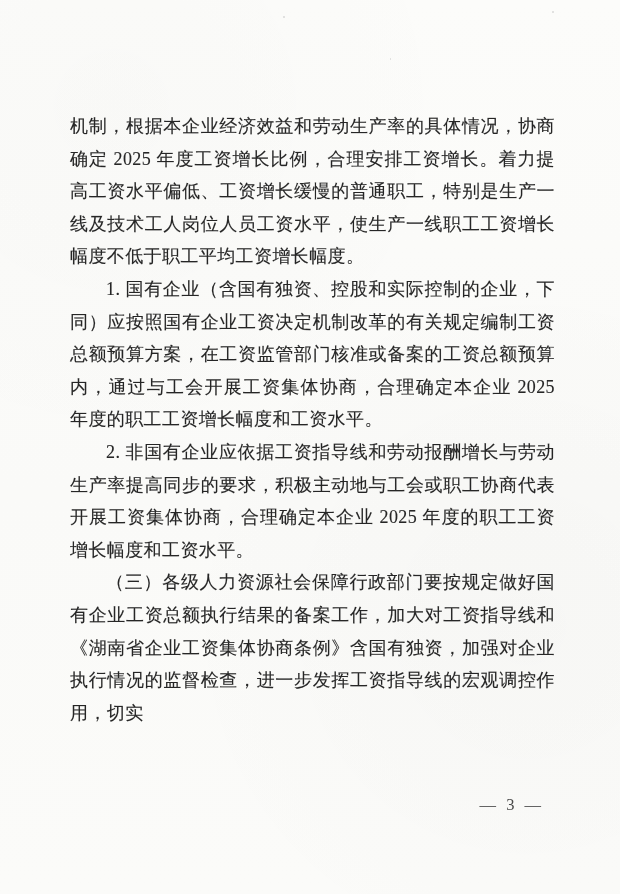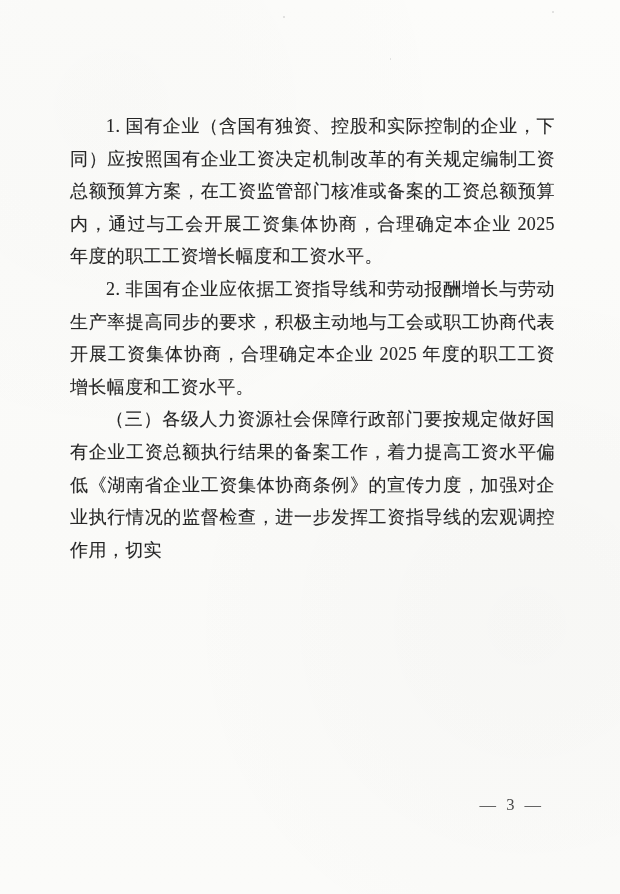--- a/index.html
+++ b/index.html
@@ -72,18 +72,19 @@
 <body>
 
 <div class="scan-surface"></div>
 
 <div class="speck s1"></div>
 <div class="speck s2"></div>
 <div class="speck s3"></div>
 <div class="speck s4"></div>
 
 <div class="text-block">
+  <p>机制，根据本企业经济效益和劳动生产率的具体情况，协商确定 2025 年度工资增长比例，合理安排工资增长。着力提高工资水平偏低、工资增长缓慢的普通职工，特别是生产一线及技术工人岗位人员工资水平，使生产一线职工工资增长幅度不低于职工平均工资增长幅度。</p>
   <p class="indent">1. 国有企业（含国有独资、控股和实际控制的企业，下同）应按照国有企业工资决定机制改革的有关规定编制工资总额预算方案，在工资监管部门核准或备案的工资总额预算内，通过与工会开展工资集体协商，合理确定本企业 2025 年度的职工工资增长幅度和工资水平。</p>
   <p class="indent">2. 非国有企业应依据工资指导线和劳动报酬增长与劳动生产率提高同步的要求，积极主动地与工会或职工协商代表开展工资集体协商，合理确定本企业 2025 年度的职工工资增长幅度和工资水平。</p>
-  <p class="indent">（三）各级人力资源社会保障行政部门要按规定做好国有企业工资总额执行结果的备案工作，着力提高工资水平偏低《湖南省企业工资集体协商条例》的宣传力度，加强对企业执行情况的监督检查，进一步发挥工资指导线的宏观调控作用，切实</p>
+  <p class="indent">（三）各级人力资源社会保障行政部门要按规定做好国有企业工资总额执行结果的备案工作，加大对工资指导线和《湖南省企业工资集体协商条例》含国有独资，加强对企业执行情况的监督检查，进一步发挥工资指导线的宏观调控作用，切实</p>
 </div>
 
 <div class="page-footer">— 3 —</div>
 
 </body></html>

